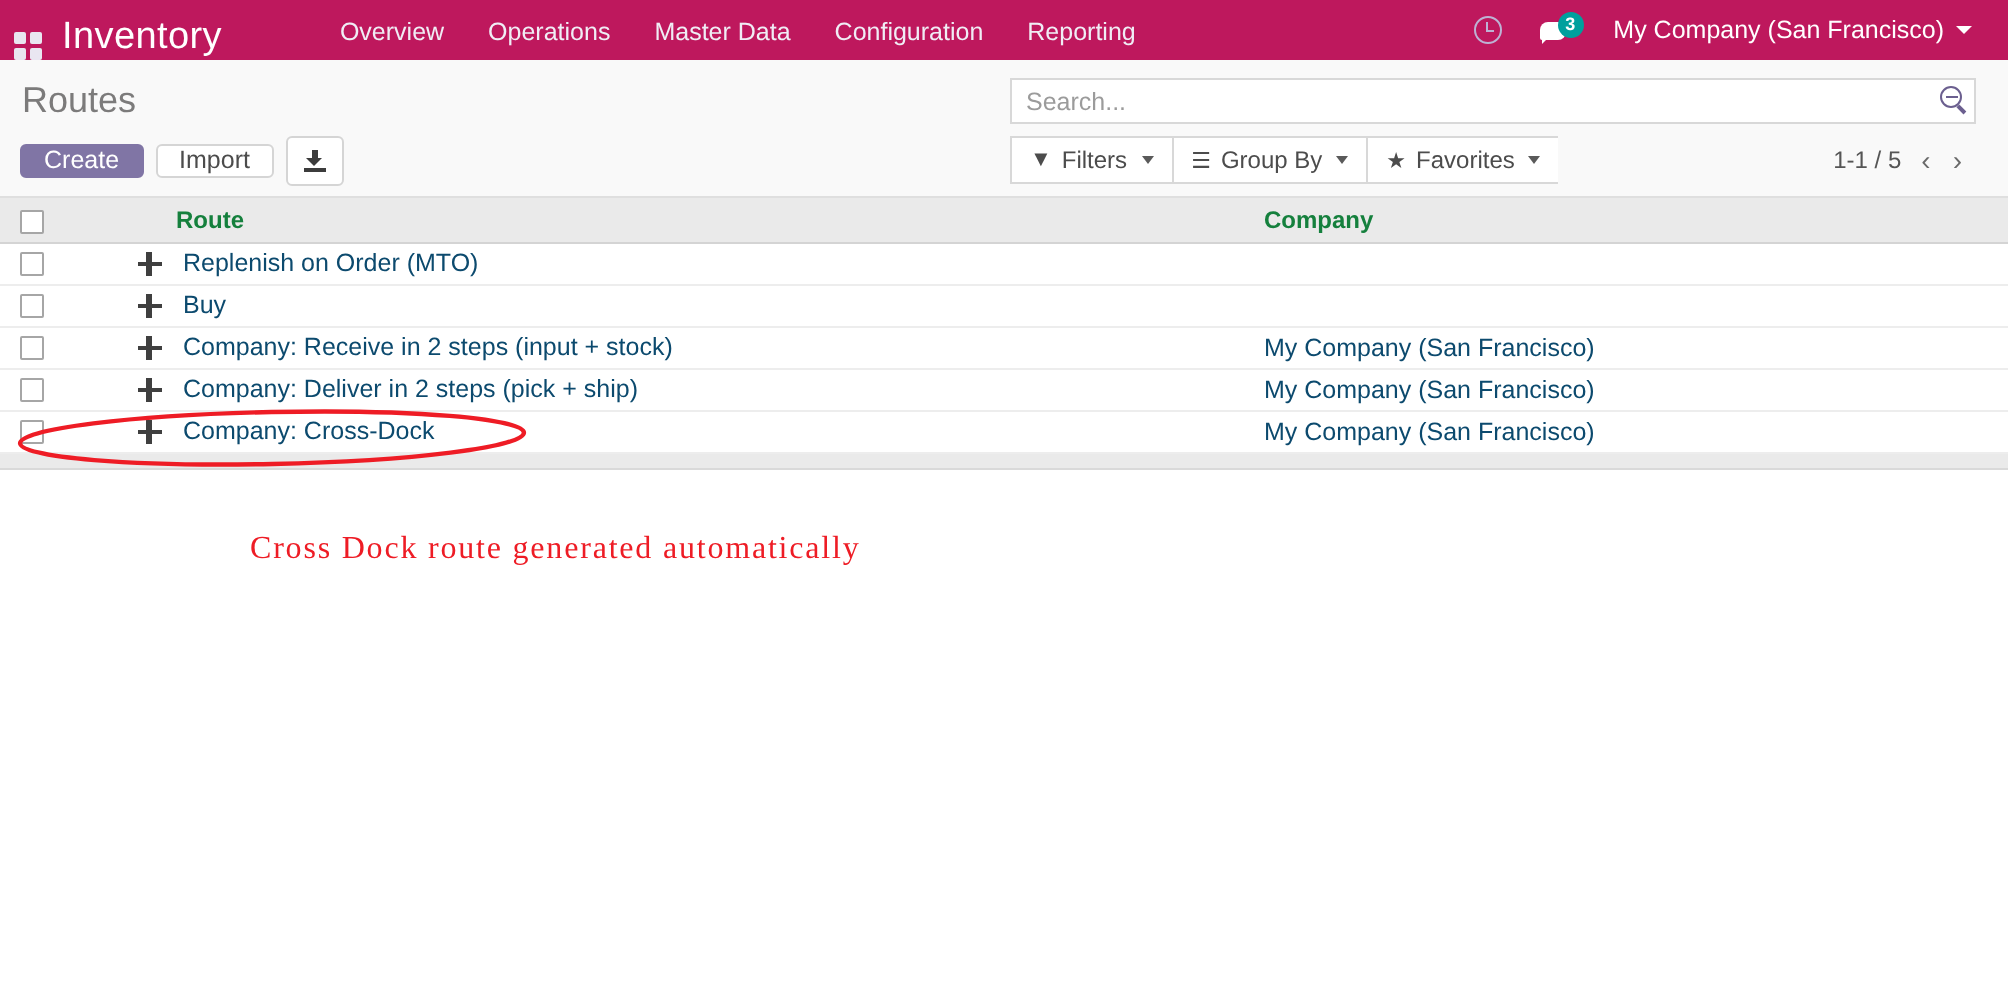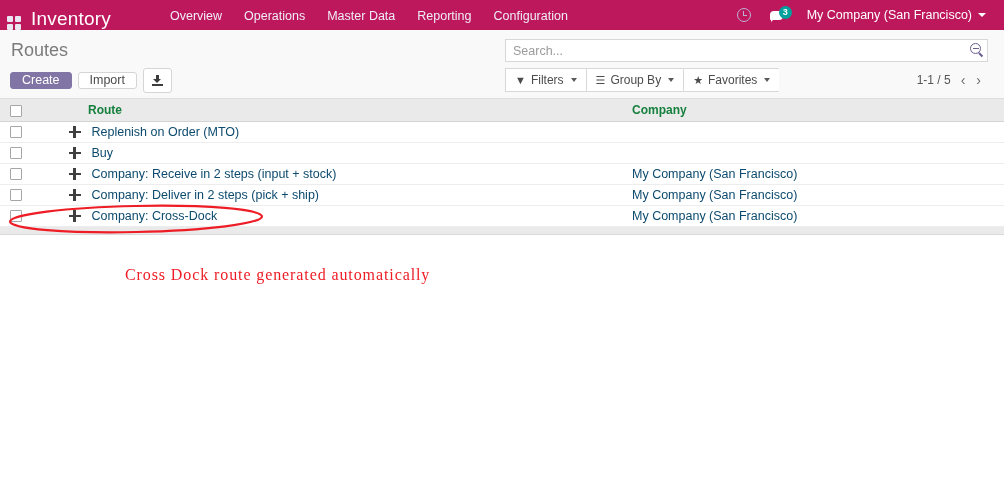--- a/index.html
+++ b/index.html
@@ -394,22 +394,22 @@
     <i></i>
     <i></i>
     <i></i>
   </div>
   <div class="app-title">Inventory</div>
 
   <div class="nav-menu">
     <div class="nav-item">Overview</div>
     <div class="nav-item">Operations</div>
     <div class="nav-item">Master Data</div>
+    <div class="nav-item">Configuration</div>
     <div class="nav-item">Reporting</div>
-    <div class="nav-item">Configuration</div>
   </div>
 
   <div class="nav-right">
     <div class="clock-icon"></div>
     <div class="msg-wrap">
       <div class="msg-bubble"></div>
       <div class="msg-badge">3</div>
     </div>
     <div class="company-sel">
       <span>My Company (San Francisco)</span>

